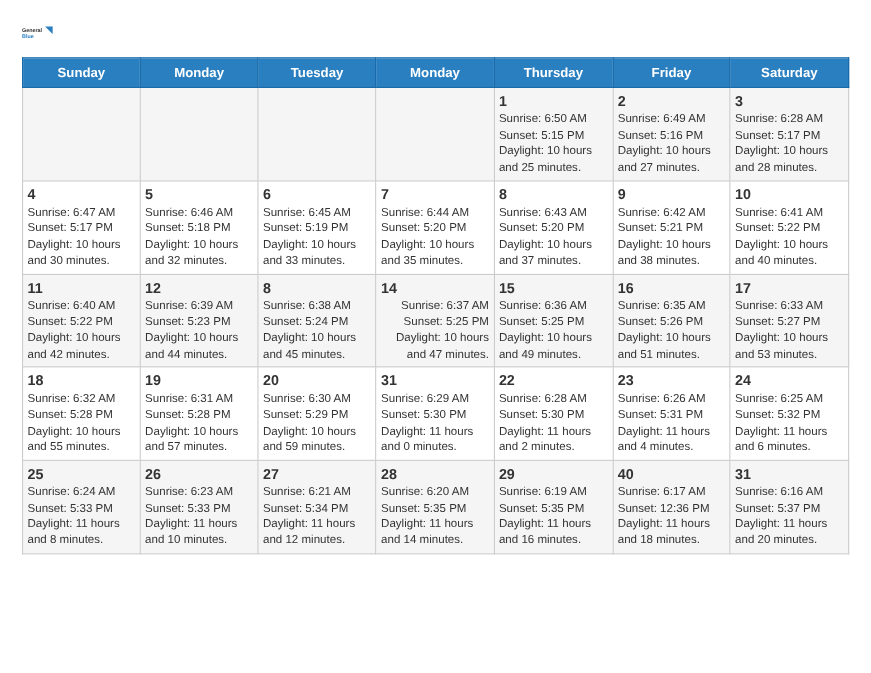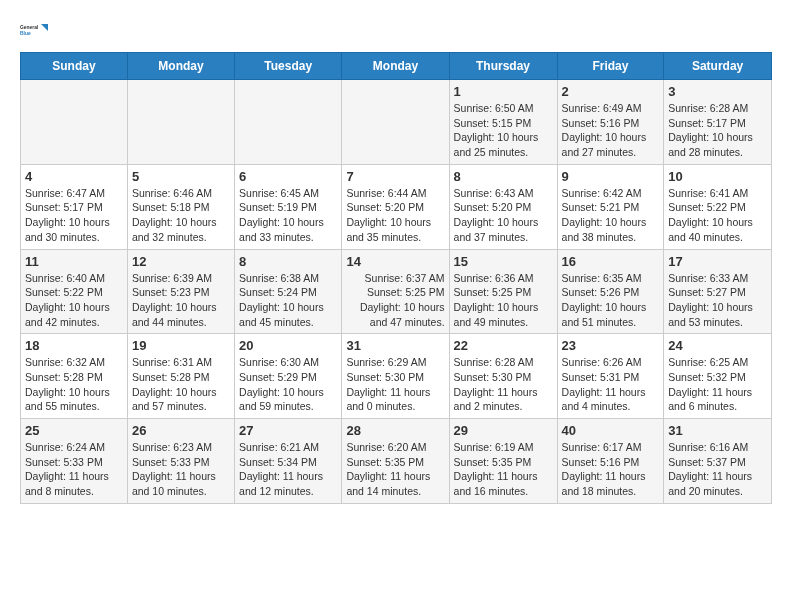--- a/index.html
+++ b/index.html
@@ -322,21 +322,21 @@
         <td>
           <span class="day-num">29</span>
           <div class="day-detail" style="white-space: pre-line;">Sunrise: 6:19 AM
 Sunset: 5:35 PM
 Daylight: 11 hours
 and 16 minutes.</div>
         </td>
         <td>
           <span class="day-num">40</span>
           <div class="day-detail" style="white-space: pre-line;">Sunrise: 6:17 AM
-Sunset: 5:16 PM
+Sunset: 12:36 PM
 Daylight: 11 hours
 and 18 minutes.</div>
         </td>
         <td>
           <span class="day-num">31</span>
           <div class="day-detail" style="white-space: pre-line;">Sunrise: 6:16 AM
 Sunset: 5:37 PM
 Daylight: 11 hours
 and 20 minutes.</div>
         </td>

